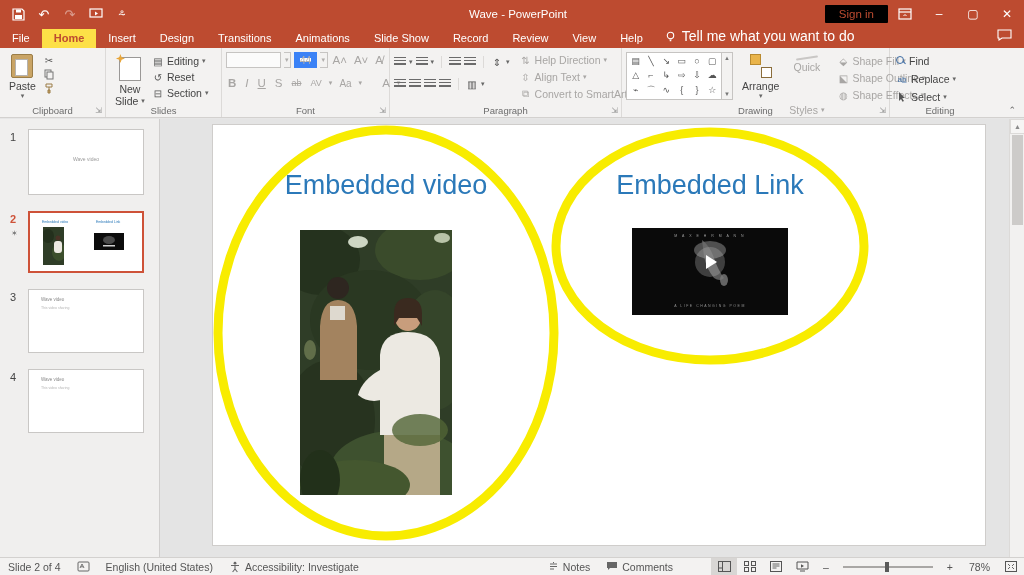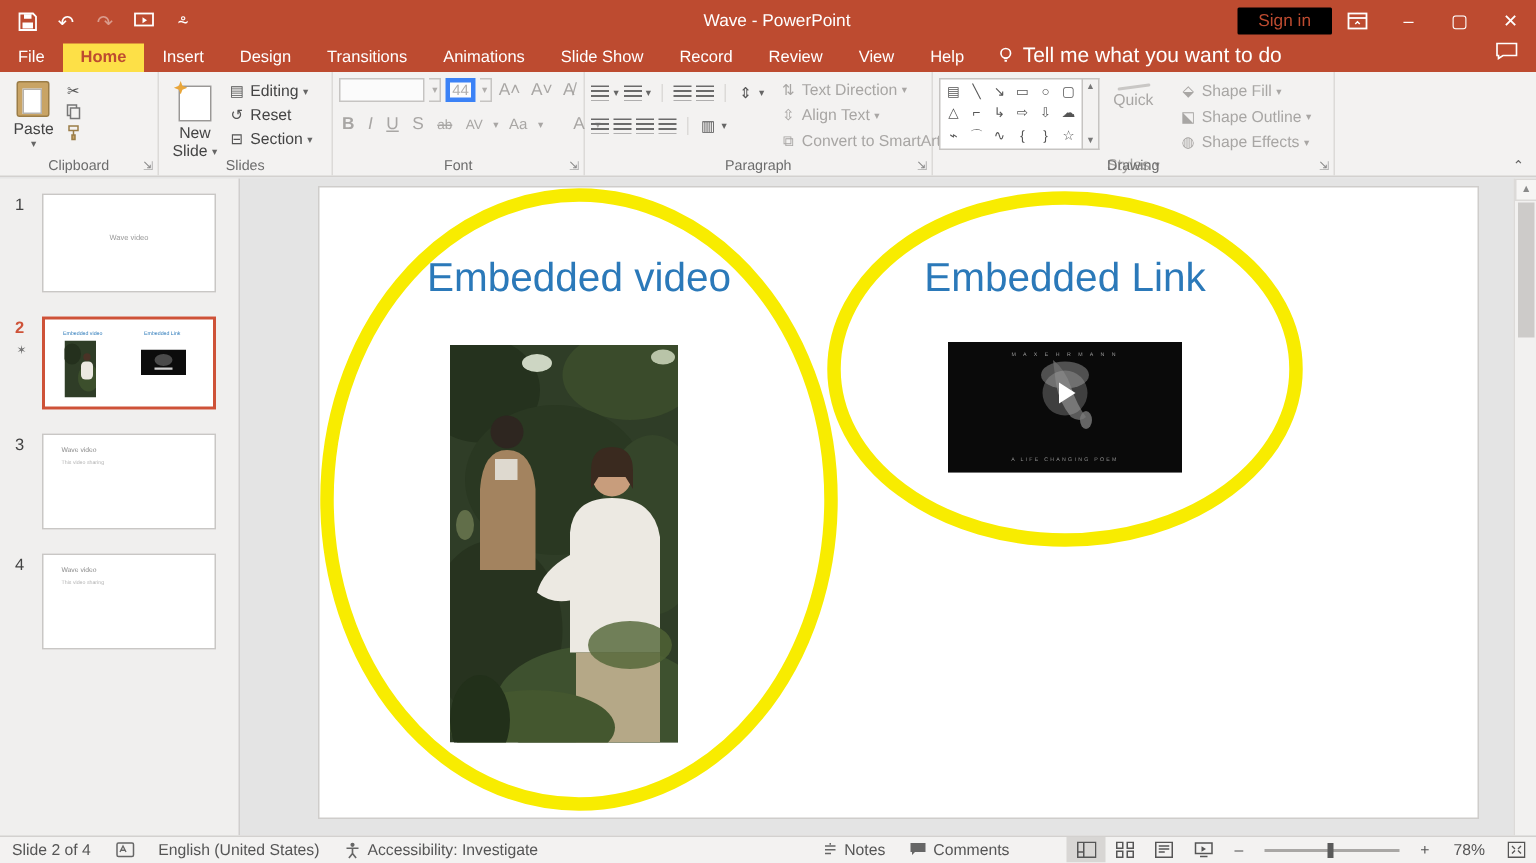--- a/index.html
+++ b/index.html
@@ -47,21 +47,21 @@
 
   
   .g-slides { width:116px; }
   .newslide-icon { width:22px; height:17px; background:#fff; border:1px solid #9a9896; margin-top:3px; position:relative; }
   .newslide-icon::before { content:""; position:absolute; left:-4px; top:-4px; width:9px; height:9px; background:#e9a63a; clip-path:polygon(50% 0,63% 35%,100% 50%,63% 65%,50% 100%,37% 65%,0 50%,37% 35%); }
   .slides-col { display:flex; flex-direction:column; gap:2px; margin-top:2px; }
 
   
   .g-font { width:168px; }
   .fontbox { width:84px; height:16px; background:#fbfbfb; border:1px solid #c6c4c2; }
-  .sizebox { width:26px; height:16px; background:#fbfbfb; border:3px solid #3b82f6; font-size:10px; color:#b0aeac; display:flex; align-items:center; justify-content:center; }
+  .sizebox { width:26px; height:16px; background:#fbfbfb; border:6px solid #3b82f6; font-size:10px; color:#b0aeac; display:flex; align-items:center; justify-content:center; }
   .dropbtn { width:11px; height:16px; border:1px solid #c6c4c2; border-left:none; display:flex; align-items:center; justify-content:center; font-size:7px; color:#b0aeac; background:#f3f2f1; }
   .fletter { font-size:11.5px; color:#a8a6a4; padding:0 2px; }
   .fontrow2 { display:flex; align-items:center; gap:5px; margin-top:6px; }
 
   
   .g-para { width:232px; display:flex; }
   .para-left { display:flex; flex-direction:column; gap:6px; padding-top:2px; }
   .il { width:13px; height:10px; background:repeating-linear-gradient(#6b6b6b 0 1.2px, transparent 1.2px 3.2px); }
   .para-right { display:flex; flex-direction:column; gap:3px; margin-left:8px; padding-top:1px; }
   .vsep { width:1px; background:#dcdad8; margin:2px 4px; }
@@ -315,21 +315,21 @@
               <span class="il"></span>
             </span>
           <span class="vsep" style="height:12px"></span>
           <span class="mini">▥</span>
             <span class="caret">▾</span>
         </div>
       </div>
       <div class="para-right dis">
         <span class="sbtn">
             <span class="mini">⇅</span>
-            <span>Text Direction</span>
+            <span>Help Direction</span>
             <span class="caret">▾</span>
           </span>
         <span class="sbtn">
             <span class="mini">⇳</span>
             <span>Align Text</span>
             <span class="caret">▾</span>
           </span>
         <span class="sbtn">
             <span class="mini">⧉</span>
             <span>Convert to SmartArt</span>
@@ -359,20 +359,28 @@
             <span>⌒</span>
             <span>∿</span>
             <span>{</span>
             <span>}</span>
             <span>☆</span>
         </div>
         <div class="shapebar">
             <span>▲</span>
             <span>▼</span>
           </div>
+        <div class="bigbtn" style="margin-left:4px;">
+          <span class="bicon arrange-icon">
+              <i></i>
+              <i></i>
+            </span>
+          <span>Arrange</span>
+          <span class="caret">▾</span>
+        </div>
         <div class="bigbtn dis">
           <span class="bicon qstyle-icon"></span>
           <span>Quick</span>
           <span style="display:flex;gap:3px;align-items:center;margin-top:31px;">
               <span>Styles</span>
               <span class="caret">▾</span>
             </span>
         </div>
         <div class="draw-col dis">
           <span class="sbtn">
@@ -389,20 +397,43 @@
               <span class="mini">◍</span>
               <span>Shape Effects</span>
               <span class="caret">▾</span>
             </span>
         </div>
       </div>
       <span class="gname">Drawing</span>
       <span class="gdlg">⇲</span>
     </div>
 
+    <div class="rgroup g-edit" style="border-right:none;">
+      <div class="edit-col">
+        <span class="sbtn">
+            <span class="mag"></span>
+            <span>Find</span>
+          </span>
+        <span class="sbtn">
+            <span class="mini" style="color:#3f6ea5;font-size:8px;">ab̲</span>
+            <span>Replace</span>
+            <span class="caret">▾</span>
+          </span>
+        <span class="sbtn">
+            <span class="mini">
+          <svg width="8" height="10" viewBox="0 0 8 10">
+                <path d="M1 0l6 6H4l2 3-1.5.8L3 7 1 9z" fill="#555"></path>
+              </svg>
+            </span>
+            <span>Select</span>
+            <span class="caret">▾</span>
+          </span>
+      </div>
+      <span class="gname">Editing</span>
+    </div>
     <span class="collapse">⌃</span>
   </div>
 
   <div class="main">
 
     <div class="thumbs">
       <span class="tnum" style="top:12px;">1</span>
       <div class="thumb" style="top:10px; height:66px;">
         <span class="t1-title">Wave video</span>
       </div>

